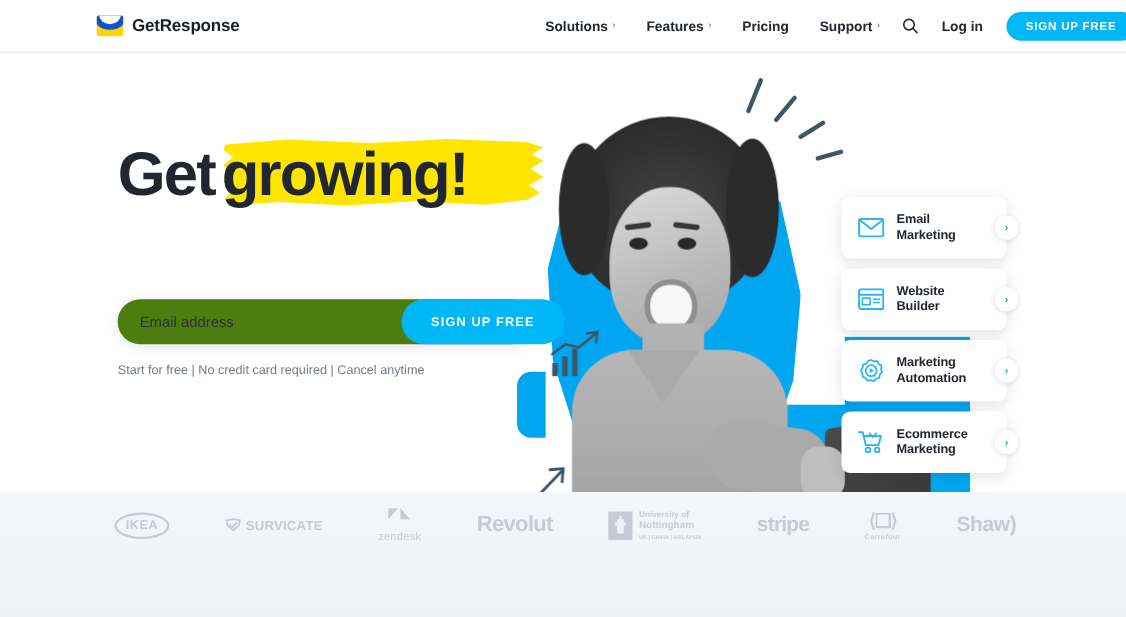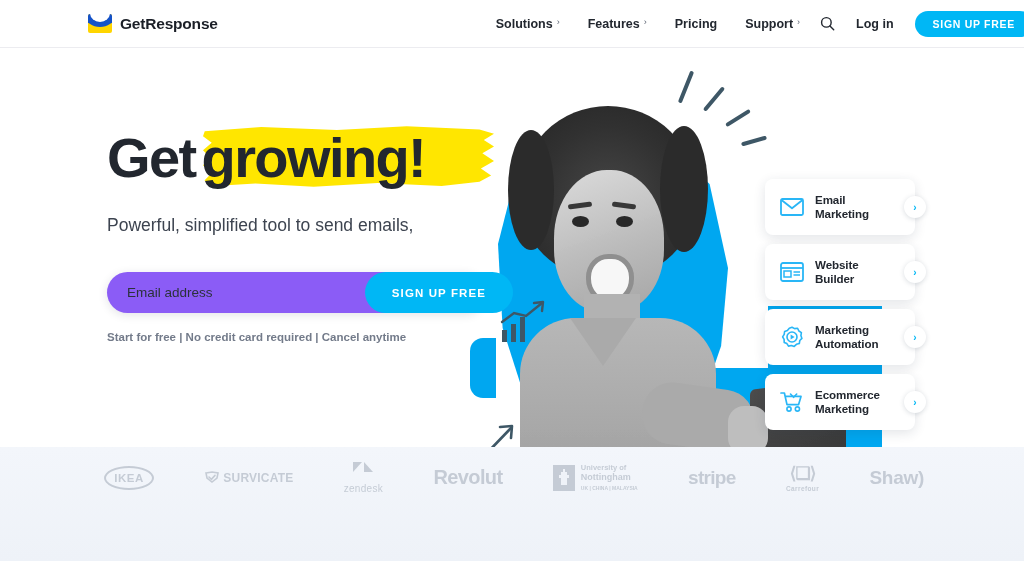--- a/index.html
+++ b/index.html
@@ -76,38 +76,38 @@
       99% 80%, 95% 90%, 82% 97%, 60% 92%, 38% 98%, 18% 93%,
       4% 97%, 0.5% 88%, 3% 76%, 0% 64%, 2.5% 52%, 0% 40%, 3% 28%, 0% 18%
     );
   }
   .subhead {
     margin-top:26px; font-size:17.5px; line-height:1.55; color:#3d4450; font-weight:400;
   }
 
   .signup-form {
     margin-top:33px; position:relative; width:378px; height:41px;
-    background:#8b5cf6; border-radius:21px;
+    background:#4d7c0f; border-radius:21px;
     box-shadow:0 2px 10px rgba(30,40,60,0.13);
     display:flex; align-items:center;
   }
   .email-input {
     border:none; outline:none; background:transparent;
     font-family:inherit; font-size:13.5px; color:#22272f;
     padding-left:20px; flex:1; height:100%;
   }
   .email-input::placeholder { color:#2b313b; opacity:1; }
   .form-btn {
     position:absolute; right:-28px; top:0;
     height:41px; padding:0 27px; border:none; border-radius:21px;
     background:#00b7f5; color:#fff; cursor:pointer;
     font-family:inherit; font-size:11.5px; font-weight:700; letter-spacing:1.1px;
     white-space:nowrap;
   }
-  .disclaimer { margin-top:18px; font-size:11.5px; color:#737b8a;font-weight:bold; }
+  .disclaimer { margin-top:18px; font-size:11.5px; color:#737b8a; }
 
   
   .art { position:absolute; left:470px; top:0; width:430px; height:440px; z-index:10; }
 
   .cyan-blob {
     position:absolute; left:28px; top:82px; width:230px; height:300px;
     background:#00a7f0;
     clip-path:polygon(30% 0%, 70% 2%, 92% 18%, 100% 46%, 97% 72%, 88% 92%,
                       64% 100%, 36% 99%, 12% 90%, 2% 66%, 0% 38%, 8% 14%);
   }
@@ -338,21 +338,21 @@
       </svg>
     </div>
 
     <div class="hero-copy">
       <h1 class="headline">
         <span class="hl-swash"></span>
         <span class="hl-get">Get</span><span class="hl-grow">growing!</span>
       </h1>
 
       <p class="subhead">
-        <span>Powerful, simplified tool to send emails,</span><br>
+        <br>
       </p>
 
       <form class="signup-form">
         <input class="email-input" type="text" placeholder="Email address" style="">
         <button class="form-btn">SIGN UP FREE</button>
       </form>
 
       <p class="disclaimer">Start for free | No credit card required | Cancel anytime</p>
     </div>
 

